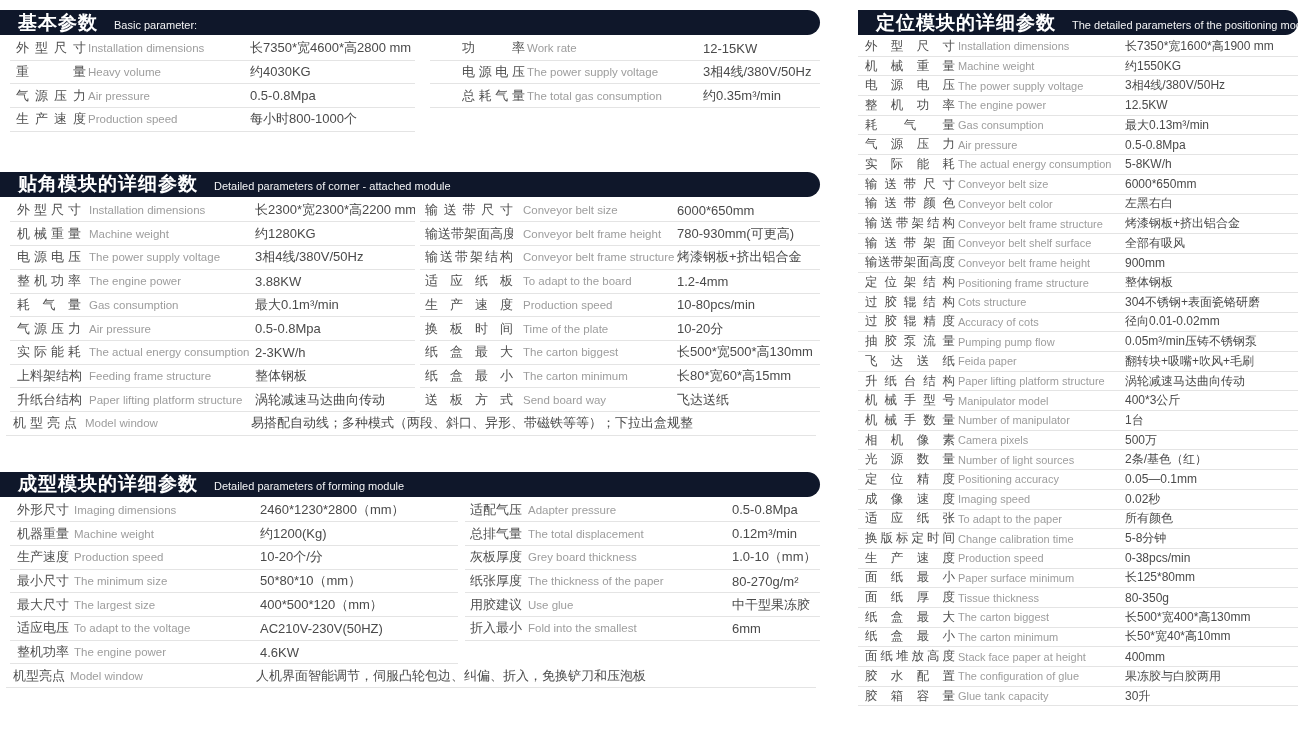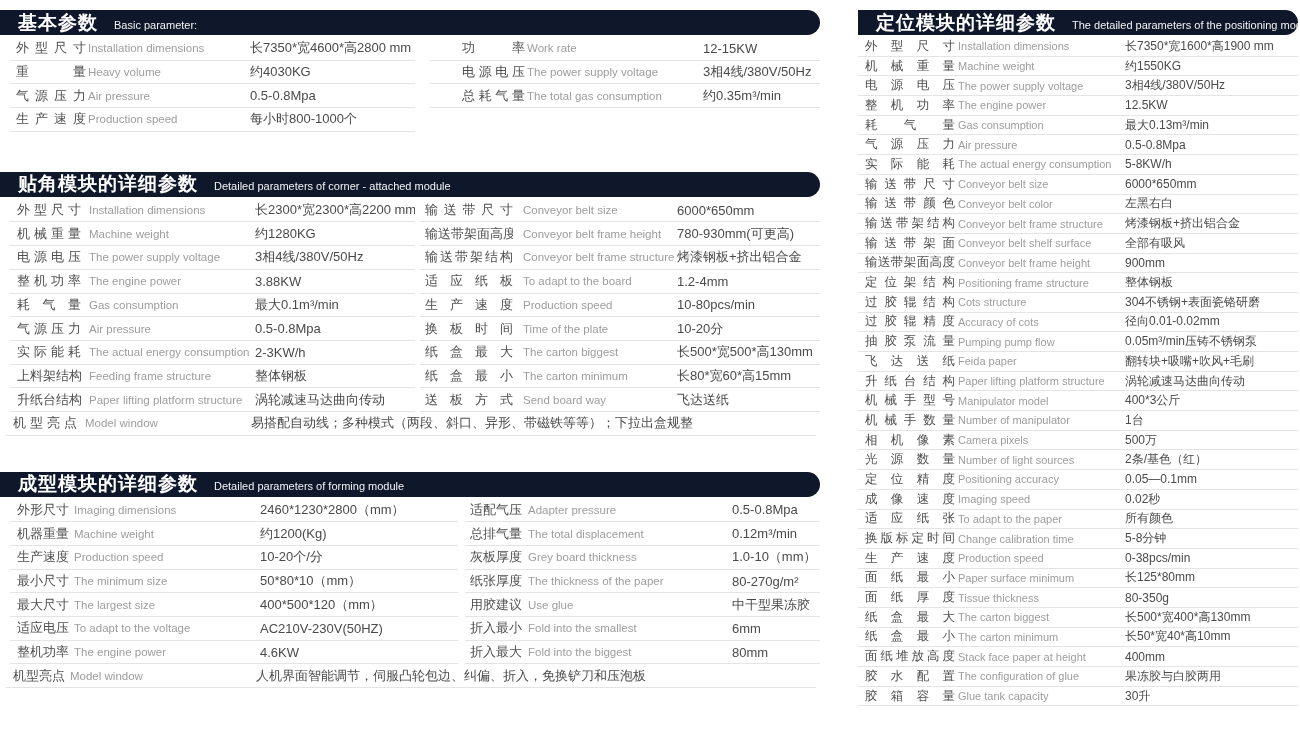--- a/index.html
+++ b/index.html
@@ -315,25 +315,20 @@
             <div class="row">
               <span class="zh">用胶建议</span>
               <span class="en">Use glue</span>
               <span class="val">中干型果冻胶</span>
             </div>
             <div class="row">
               <span class="zh">折入最小</span>
               <span class="en">Fold into the smallest</span>
               <span class="val">6mm</span>
             </div>
-            <div class="row">
-              <span class="zh">折入最大</span>
-              <span class="en">Fold into the biggest</span>
-              <span class="val">80mm</span>
-            </div>
           </div>
       </div>
       <div class="fullrow-wrap">
         <div class="rows sub-forming-full">
             <div class="row">
               <span class="zh">机型亮点</span>
               <span class="en">Model window</span>
               <span class="val">人机界面智能调节，伺服凸轮包边、纠偏、折入，免换铲刀和压泡板</span>
             </div>
           </div>

